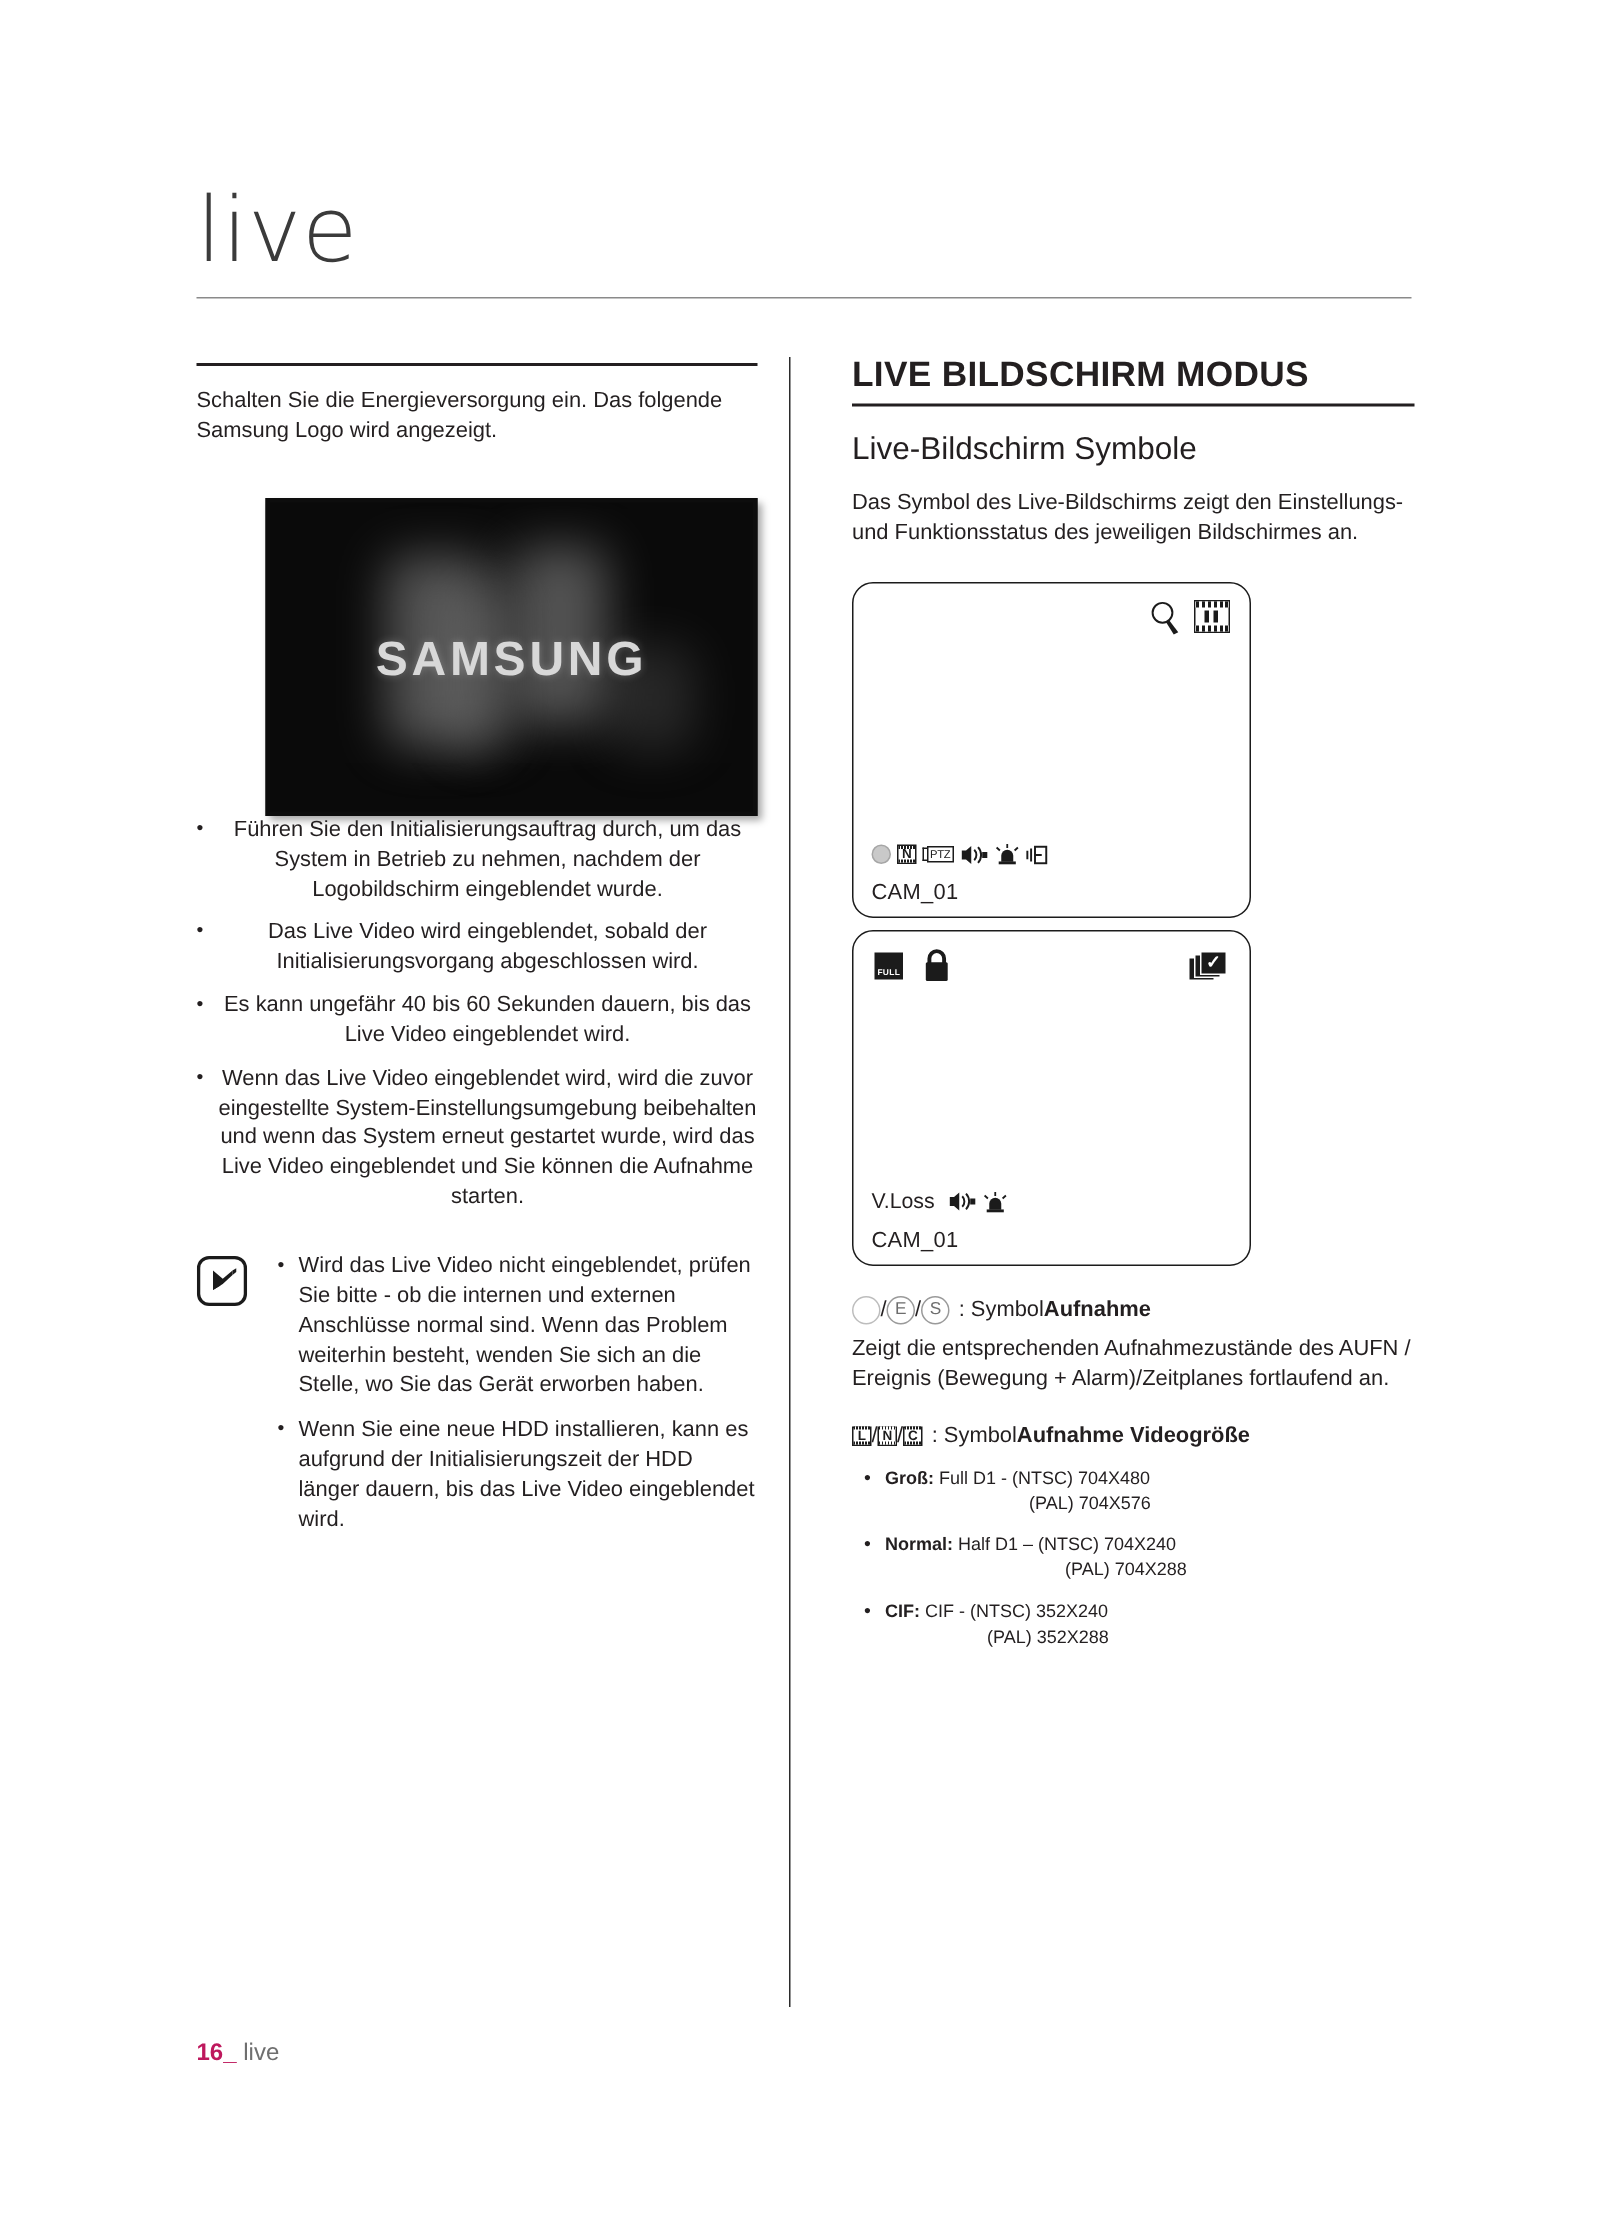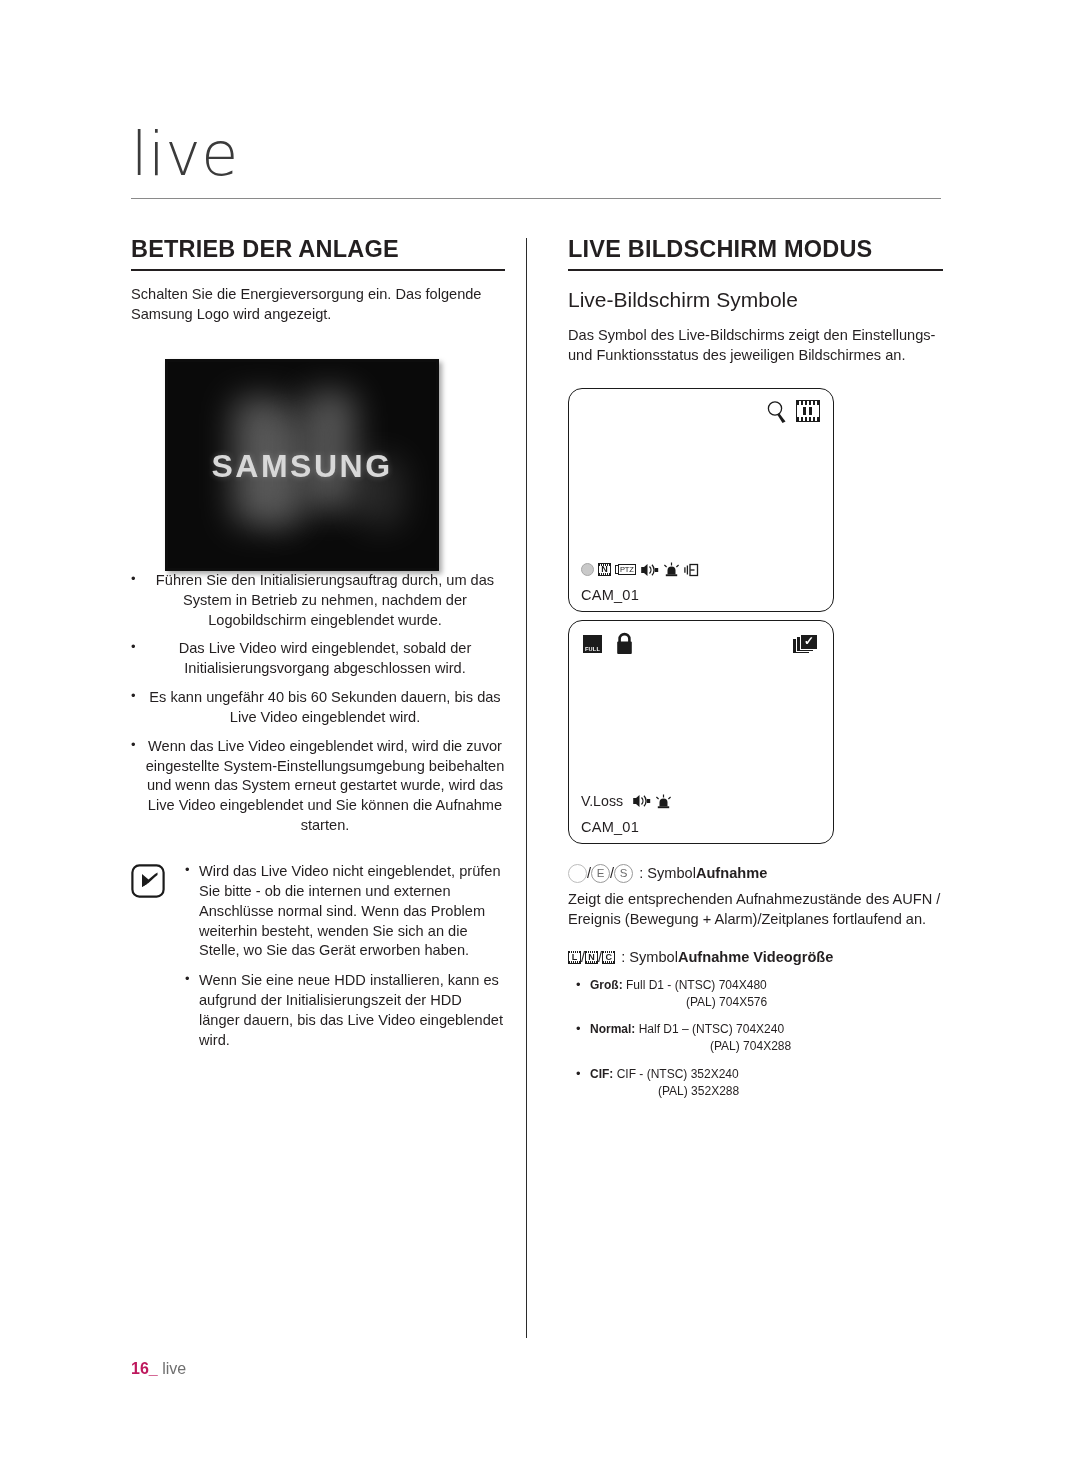--- a/index.html
+++ b/index.html
@@ -396,22 +396,22 @@
   }
   .footer b {
     color: #be185d;
     font-weight: bold;
   }
 
   
   .photo {
     position: relative;
     margin-top: 34px;
-    margin-left: 34px;
-    width: 274px;
+    margin-left: 46px;
+    width: 328px;
     height: 212px;
     background: #0a0a0a;
     border: 3px solid #0d0d0d;
     box-sizing: border-box;
     box-shadow: 3px 3px 5px rgba(0,0,0,0.35);
     overflow: hidden;
   }
   .photo .glow {
     position: absolute;
     border-radius: 14px;
@@ -439,21 +439,20 @@
 
 <div class="page">
 
   <div class="chapter-title">live</div>
   <div class="header-rule"></div>
 
   <div class="col-divider"></div>
 
   <div class="col-left">
 
-    <h1 class="sec">BETRIEB DER ANLAGE</h1>
     <div class="sec-rule"></div>
 
     <p class="body">Schalten Sie die Energieversorgung ein. Das folgende Samsung Logo wird angezeigt.</p>
 
     <div class="photo">
       <div class="glow g1"></div>
       <div class="glow g2"></div>
       <div class="glow g3"></div>
       <div class="glow g4"></div>
       <div class="wordmark">SAMSUNG</div>

